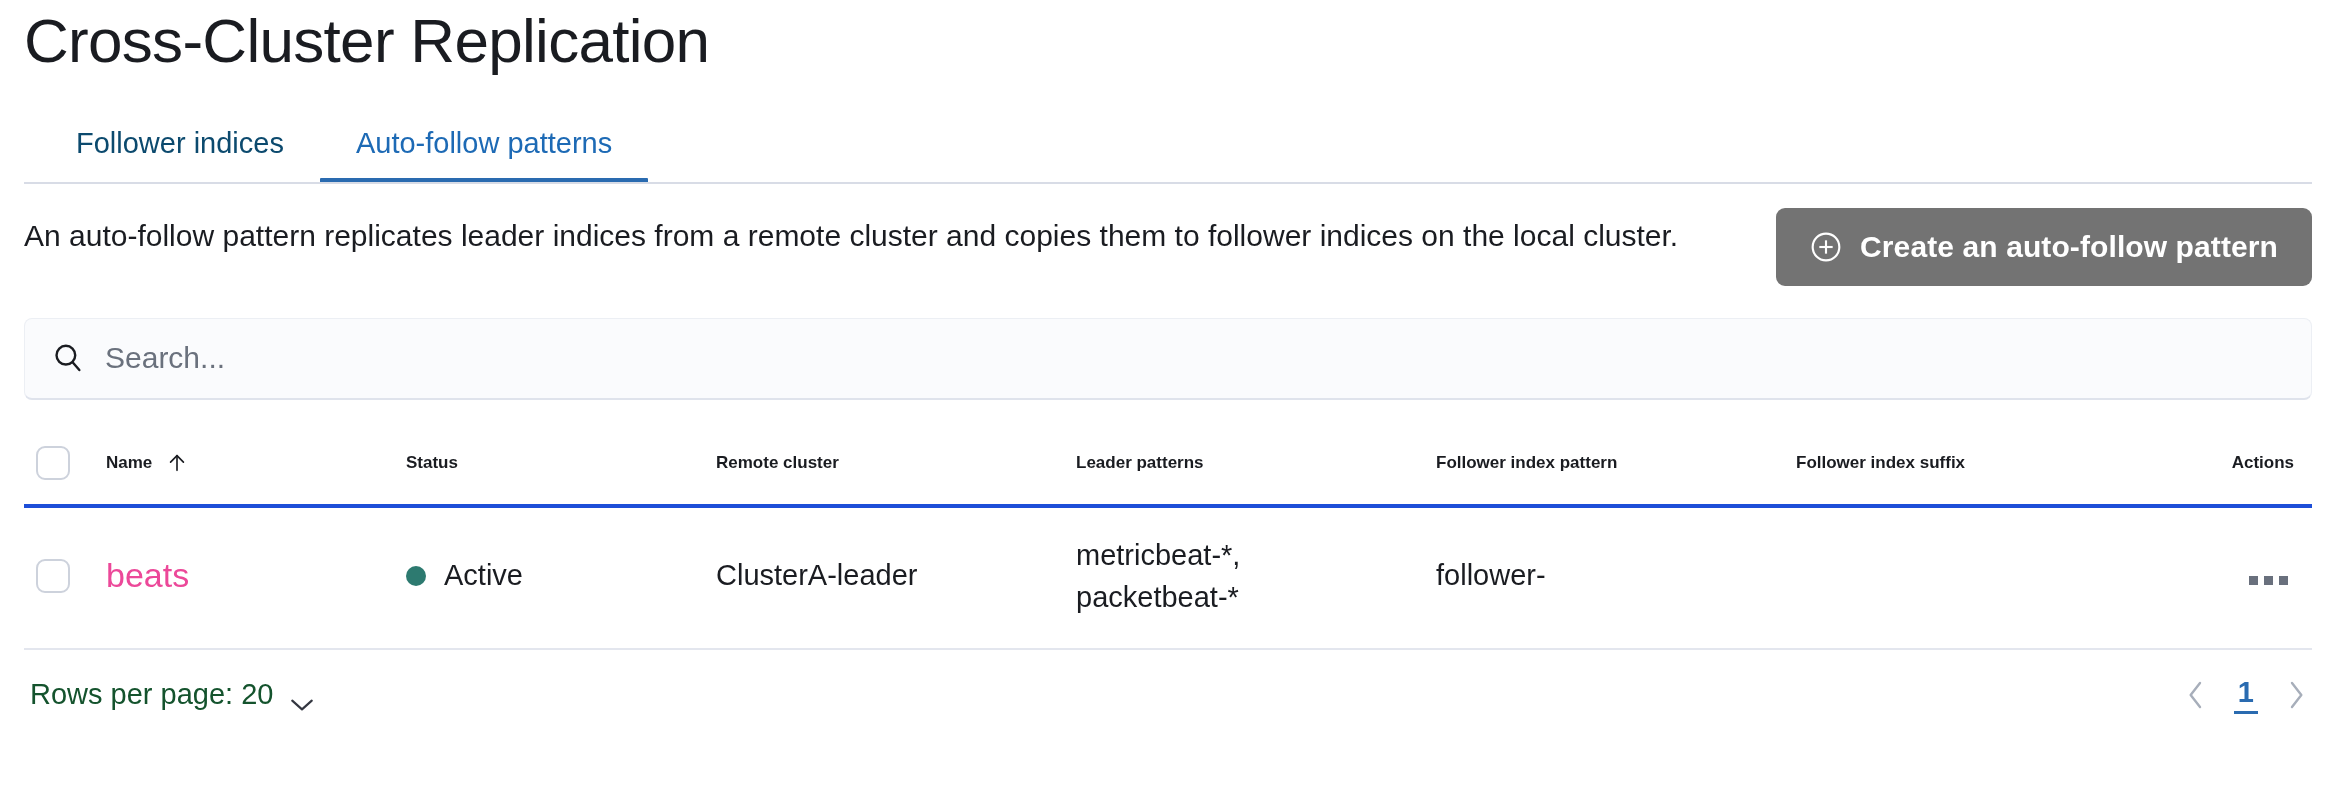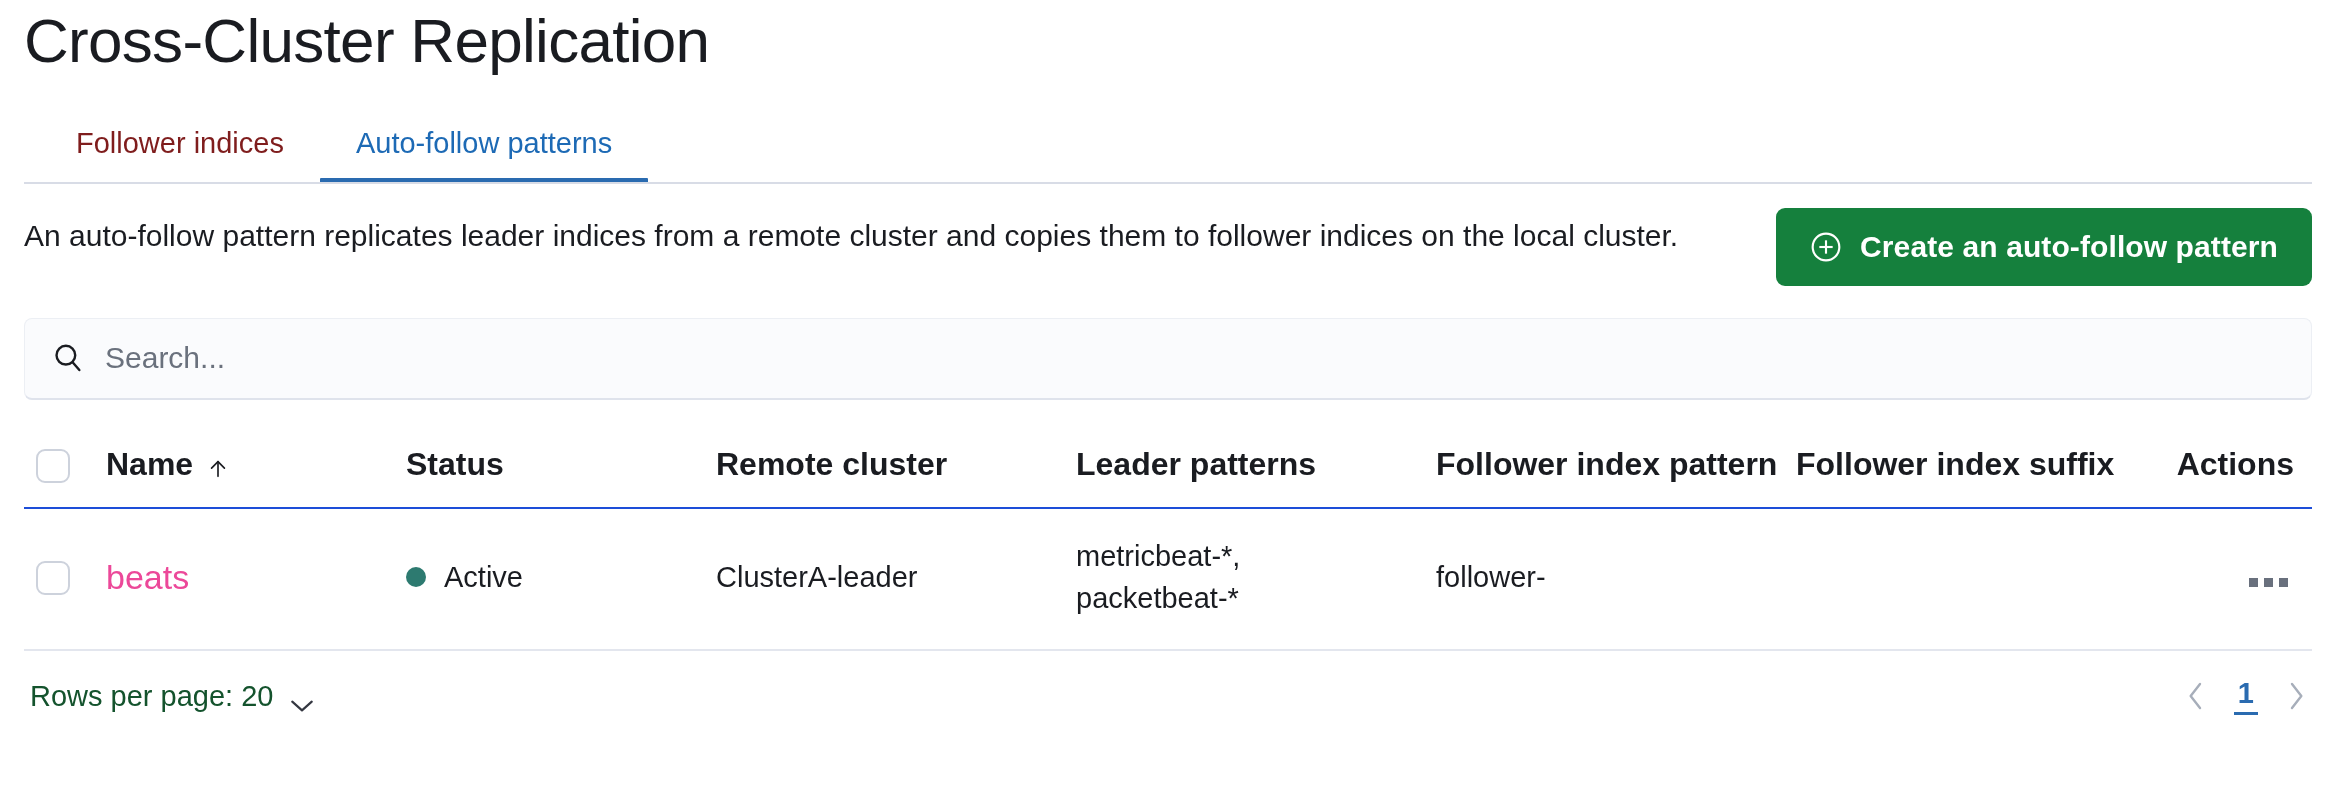--- a/index.html
+++ b/index.html
@@ -42,21 +42,21 @@
     display: flex;
     align-items: flex-end;
     height: 84px;
     gap: 0px;
   }
   .tab {
     position: relative;
     font-size: 29px;
     line-height: 1;
     padding: 0 36px 26px 36px;
-    color: #7f1d1d;
+    color: #0c4a6e;
     cursor: pointer;
     white-space: nowrap;
     background: none;
     border: none;
     font-family: inherit;
   }
   .tab:first-child { padding-left: 52px; }
   .tab.active { color: #1d6ab5; }
   .tab.active::after {
     content: "";
@@ -88,21 +88,21 @@
     line-height: 1.47;
     color: #1a1c21;
     max-width: 1700px;
     font-weight: 400;
   }
   .cta-button {
     flex: 0 0 auto;
     display: inline-flex;
     align-items: center;
     gap: 18px;
-    background: #15803d;
+    background: #737373;
     color: #ffffff;
     border: none;
     border-radius: 9px;
     padding: 22px 34px;
     font-size: 30px;
     font-family: inherit;
     font-weight: 600;
     letter-spacing: 0.1px;
     cursor: pointer;
     white-space: nowrap;
@@ -143,25 +143,25 @@
 
   
   .table {
     width: 100%;
     border-collapse: collapse;
     margin-top: 24px;
     table-layout: fixed;
   }
   .table th {
     text-align: left;
-    font-size: 32px;
+    font-size: 17px;
     font-weight: 700;
     color: #1a1c21;
     padding: 22px 12px 24px 12px;
-    border-bottom: 2px solid #1d4ed8;
+    border-bottom: 4px solid #1d4ed8;
     vertical-align: middle;
     white-space: nowrap;
   }
   .table td {
     font-size: 29px;
     color: #1a1c21;
     padding: 26px 12px 30px 12px;
     border-bottom: 2px solid #e3e6ee;
     vertical-align: middle;
   }

